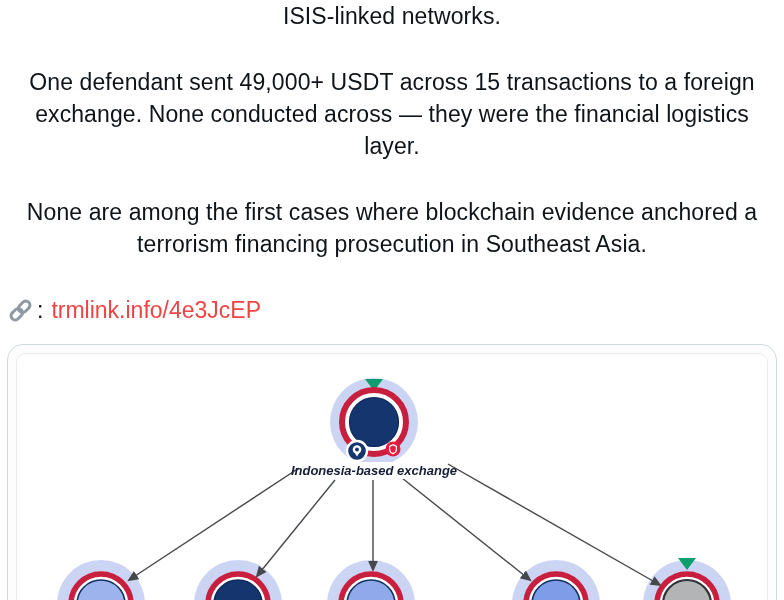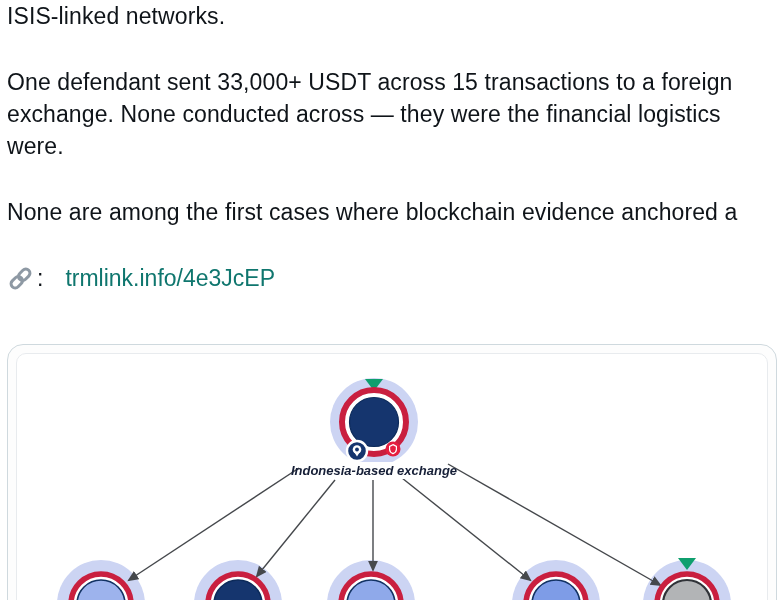--- a/index.html
+++ b/index.html
@@ -2,51 +2,52 @@
 <html><head>
 <meta charset="utf-8">
 <style>
   html,body { margin:0; padding:0; }
   body {
     width:784px; height:600px; overflow:hidden; position:relative;
     background:#ffffff; color:#0f1419;
     font-family:"Liberation Sans", sans-serif;
   }
   .wrap { padding:0 7px; position:relative; }
-  .para { font-size:23px; line-height:32px; margin:0 0 34px 0; letter-spacing:0.1px; }
+  .para { font-size:23px; line-height:32px; margin:0 0 34px 0; letter-spacing:0.1px;text-align:center; }
   .para .line { display:block; }
   .link-row { display:flex; align-items:center; font-size:23px; line-height:32px; margin:0; }
   .link-icon { width:27px; height:27px; flex:0 0 auto; margin-right:3px; }
   .sep { color:#0f1419; }
-  a.short-link { color:#0f766e; text-decoration:none; margin-left:22px; cursor:pointer; }
+  a.short-link { color:#ef4444; text-decoration:none; margin-left:8px; cursor:pointer; }
   .card {
     position:absolute; left:7px; top:344px; width:768px; height:400px;
     border:1px solid #cfd9de; border-radius:16px; background:#fdfdfd;
     overflow:hidden; cursor:pointer;
   }
   .panel {
     position:absolute; left:8px; top:8px; width:750px; height:380px;
     border:1px solid #e8ebee; border-radius:10px; background:#ffffff;
   }
   .graph-svg { position:absolute; left:0; top:0; }
 </style>
 </head>
 <body>
 
 <div class="wrap">
   <p class="para">
     <span class="line">ISIS-linked networks.</span>
   </p>
   <p class="para">
-    <span class="line">One defendant sent 33,000+ USDT across 15 transactions to a foreign</span>
+    <span class="line">One defendant sent 49,000+ USDT across 15 transactions to a foreign</span>
     <span class="line">exchange. None conducted across — they were the financial logistics</span>
-    <span class="line">were.</span>
+    <span class="line">layer.</span>
   </p>
   <p class="para">
     <span class="line">None are among the first cases where blockchain evidence anchored a</span>
+    <span class="line">terrorism financing prosecution in Southeast Asia.</span>
   </p>
   <div class="link-row">
 
     <svg class="link-icon" viewBox="0 0 36 36">
       <g transform="rotate(-45 18 18)" fill="none" stroke="#8e99a4" stroke-width="4">
         <rect x="2.5" y="12.5" width="17" height="11" rx="5.5"></rect>
         <rect x="16.5" y="12.5" width="17" height="11" rx="5.5"></rect>
       </g>
     </svg>
     <span class="sep">:</span>

